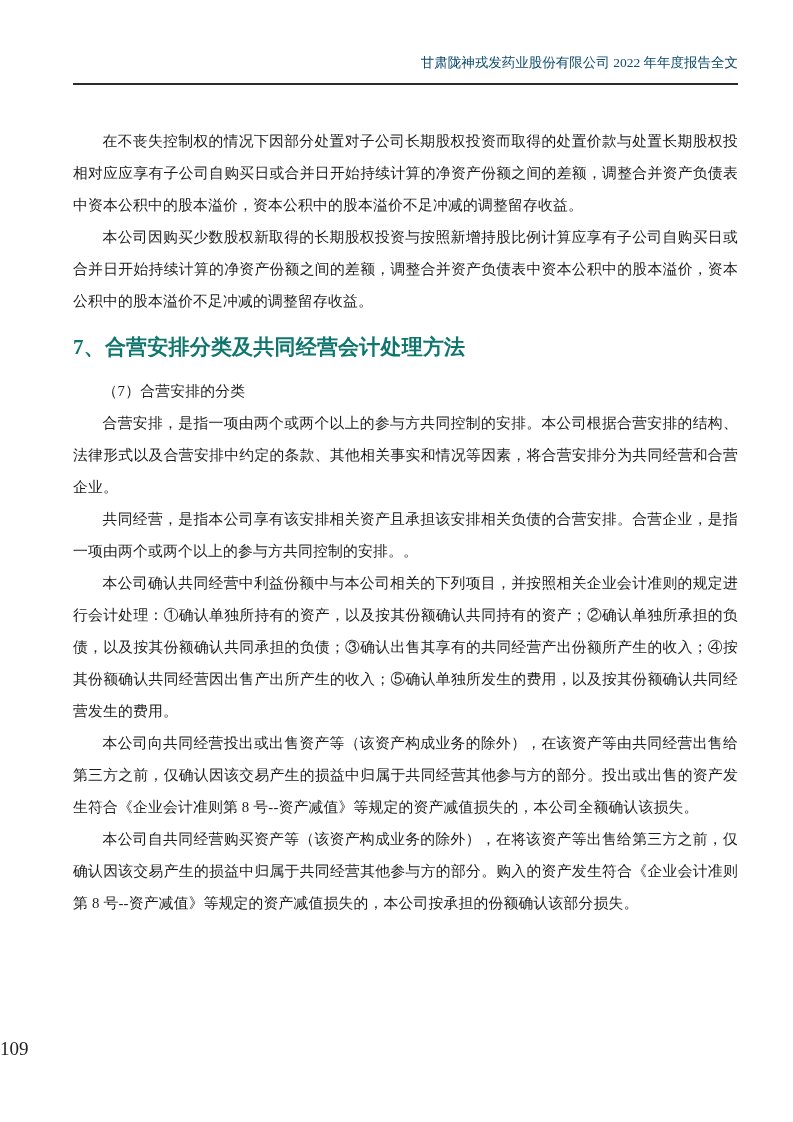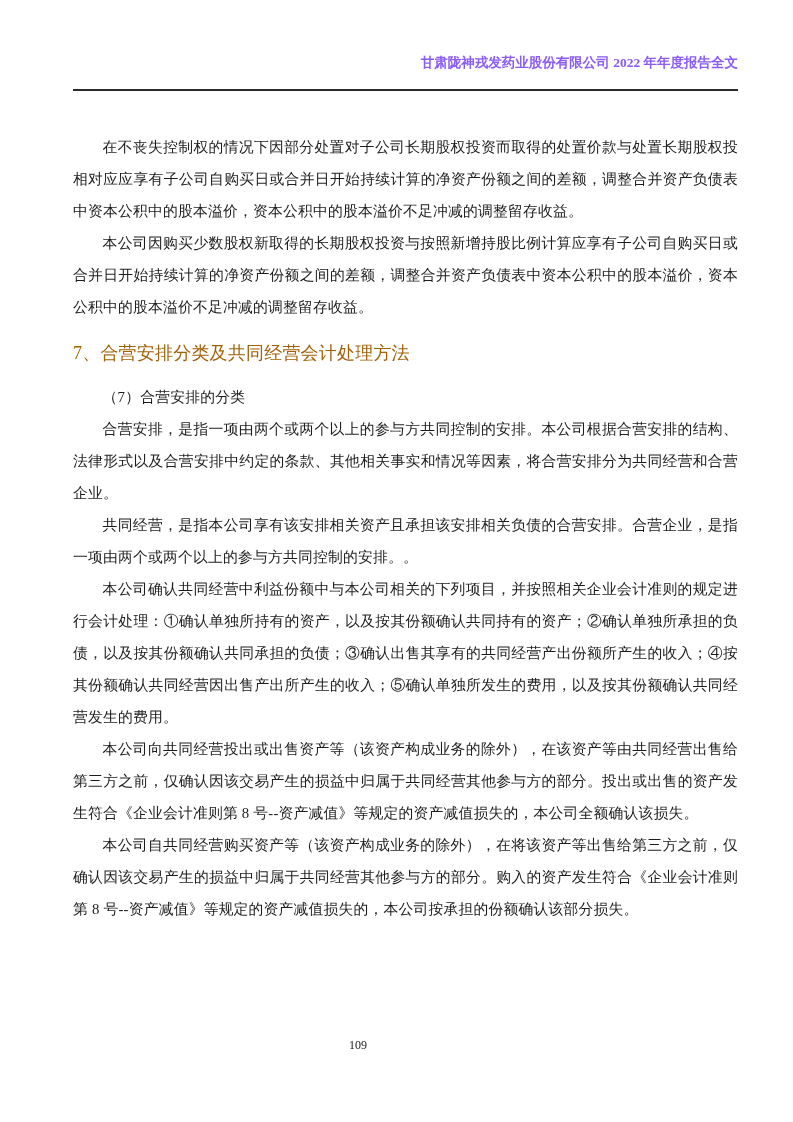--- a/index.html
+++ b/index.html
@@ -16,57 +16,56 @@
     overflow: hidden;
   }
   .page {
     position: absolute;
     left: 73px;
     top: 0;
     width: 665px;
   }
   .page-header {
     padding-top: 55px;
-    padding-bottom: 18px;
+    padding-bottom: 12px;
     border-bottom: 2px solid #2b2b2b;
     text-align: right;
     font-size: 13.5px;
     line-height: 16px;
-    color: #8b5cf6;
+    color: #0c4a6e;
     white-space: nowrap;
-    font-weight: bold;
   }
   .doc-body {
     margin-top: 40px;
     font-size: 14.8px;
     line-height: 32px;
     text-align: justify;
     color: #1c1c1c;
   }
   .doc-body p {
     margin: 0;
     text-indent: 2em;
     letter-spacing: 0.2px;
   }
   .doc-body h3.section-heading {
     margin: 14px 0 12px 0;
-    font-size: 18px;
+    font-size: 21px;
     line-height: 32px;
-    font-weight: normal;
+    font-weight: bold;
     text-indent: 0;
-    color: #a16207;
+    color: #0f766e;
     letter-spacing: 0.2px;
   }
   .page-footer {
     position: absolute;
     top: 1038px;
     left: 0;
     width: 738px;
-    text-align: center;
-    font-size: 12px;
+    text-align: left;
+    font-size: 19px;
     color: #222;
   }
   .page-footer .page-number {
     display: inline-block;
     margin-right: 22px;
   }
 </style>
 </head>
 <body>
 

